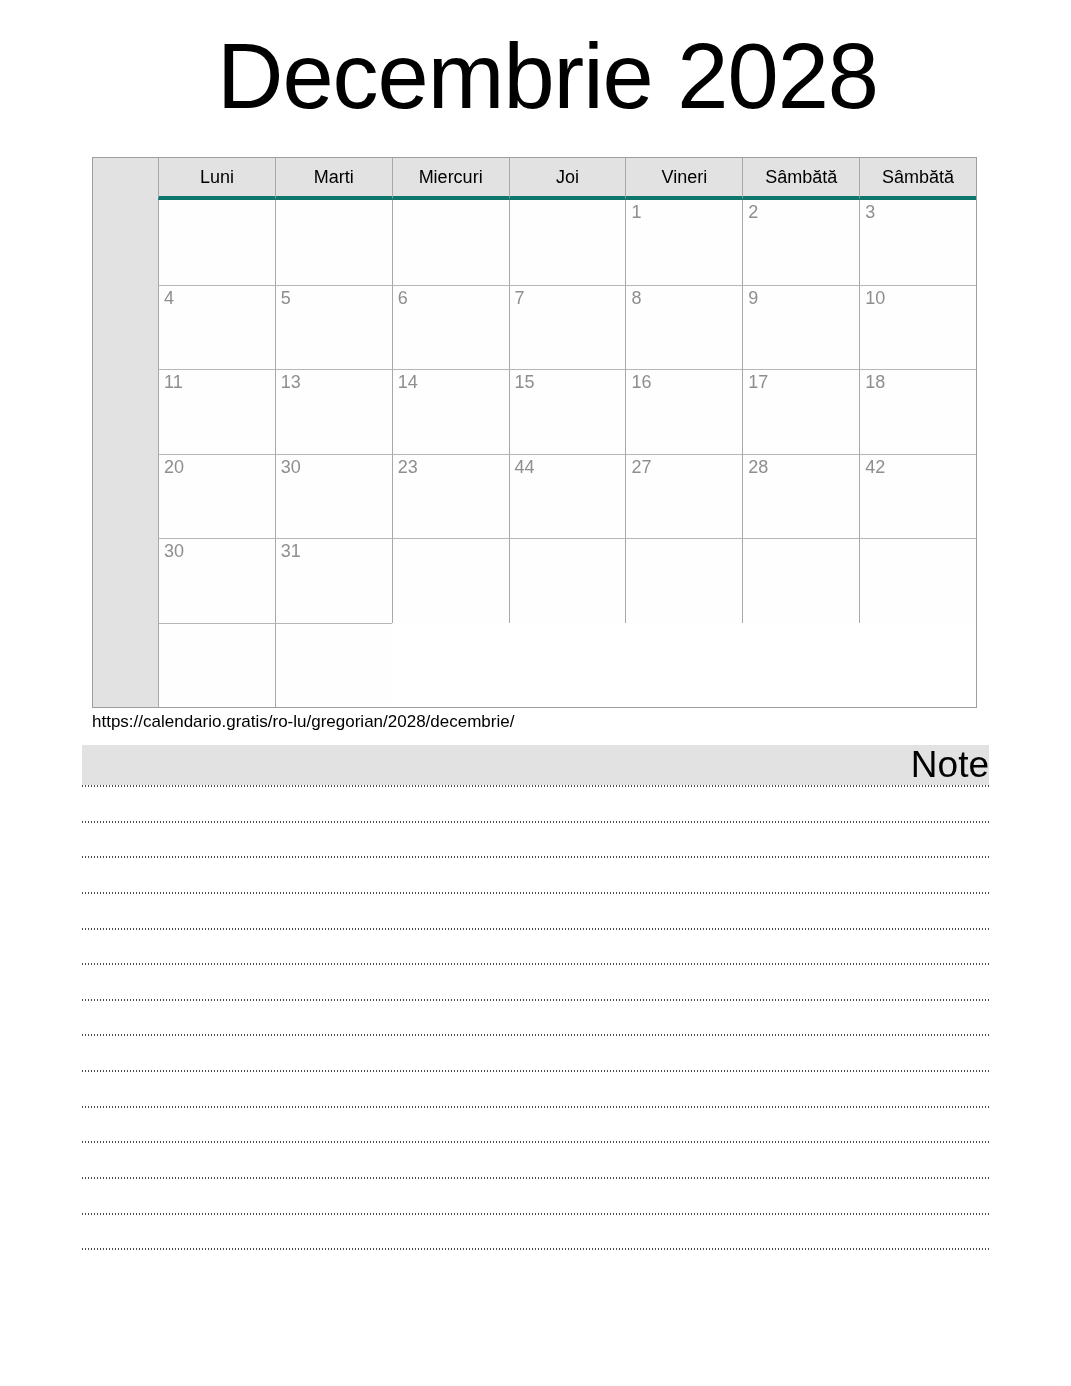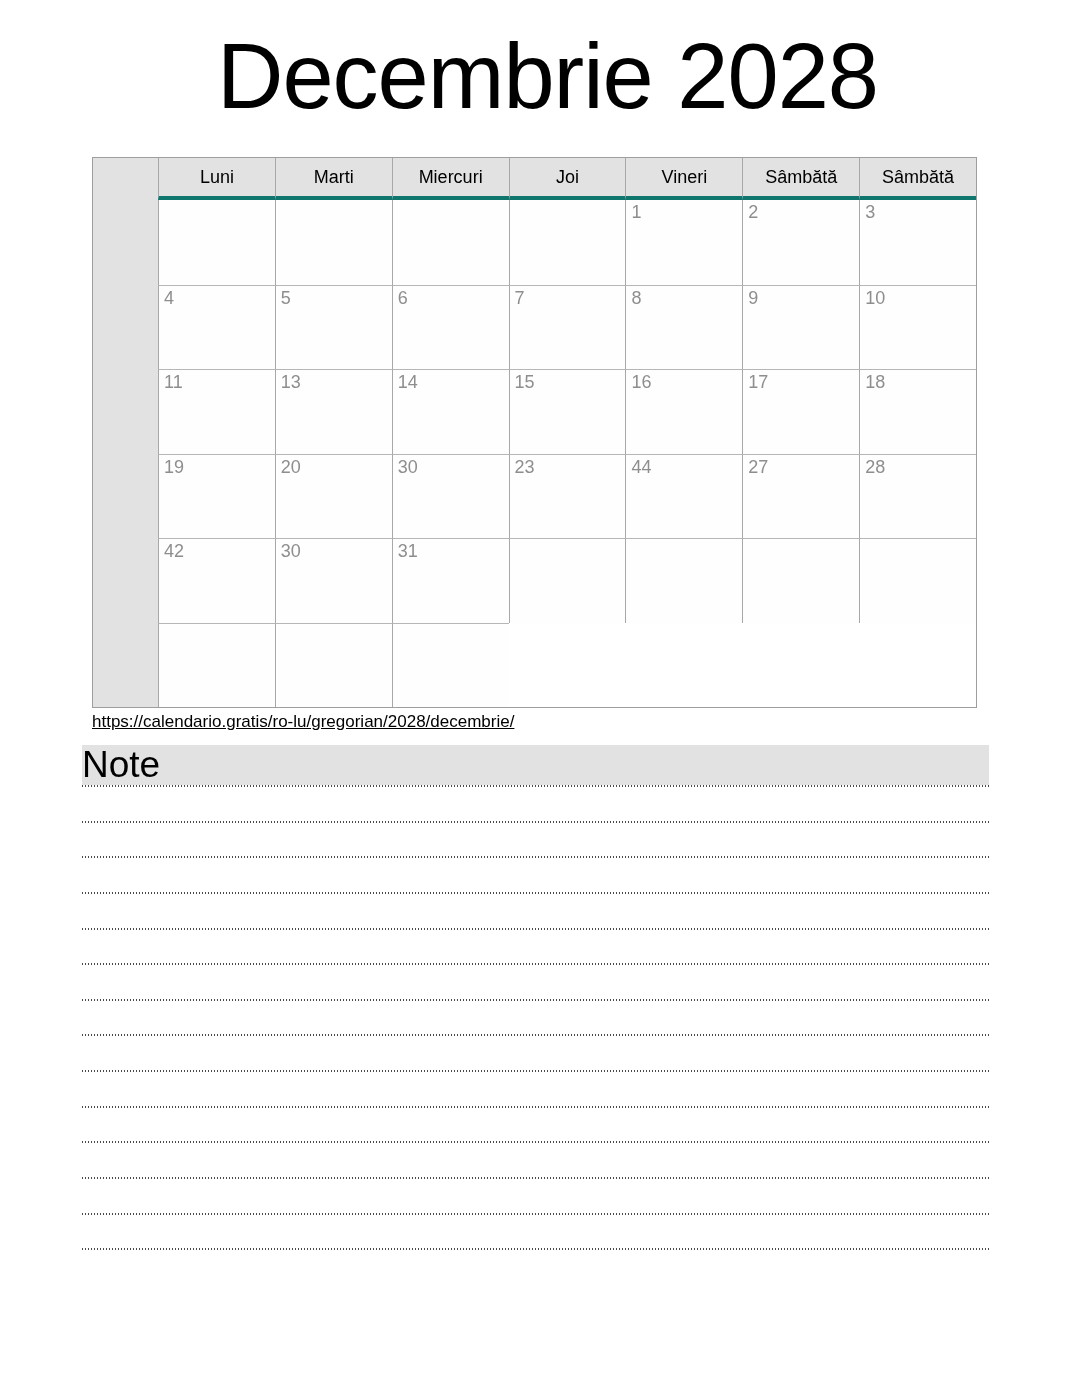--- a/index.html
+++ b/index.html
@@ -60,29 +60,28 @@
   }
   .dcell.w0 { border-top: none; }
 
   .url-line {
     position: absolute;
     left: 92px; top: 712px;
     font-size: 17px;
     line-height: 1.2;
     color: #000;
     white-space: nowrap;
-    text-decoration: underline;
   }
 
   .note-bar {
     position: absolute;
     left: 82px; top: 745px;
     width: 907px; height: 42px;
     box-sizing: border-box;
-    text-align: left;
+    text-align: right;
     font-size: 37px;
     line-height: 40px;
     color: #000;
     background-image:
       repeating-linear-gradient(90deg, #4a4a4a 0 1px, rgba(0,0,0,0) 1px 3px),
       linear-gradient(#e2e2e2, #e2e2e2);
     background-size: 100% 2px, 100% 40px;
     background-position: 0 100%, 0 0;
     background-repeat: no-repeat;
   }
@@ -133,21 +132,20 @@
   <div class="dcell">10</div>
 
   <div class="dcell">11</div>
   <div class="dcell">13</div>
   <div class="dcell">14</div>
   <div class="dcell">15</div>
   <div class="dcell">16</div>
   <div class="dcell">17</div>
 
   <div class="dcell">18</div>
-  <div class="dcell">19</div>
   <div class="dcell">20</div>
   <div class="dcell">30</div>
   <div class="dcell">23</div>
 
   <div class="dcell">44</div>
   <div class="dcell">27</div>
   <div class="dcell">28</div>
   <div class="dcell">42</div>
   <div class="dcell">30</div>
   <div class="dcell">31</div>

